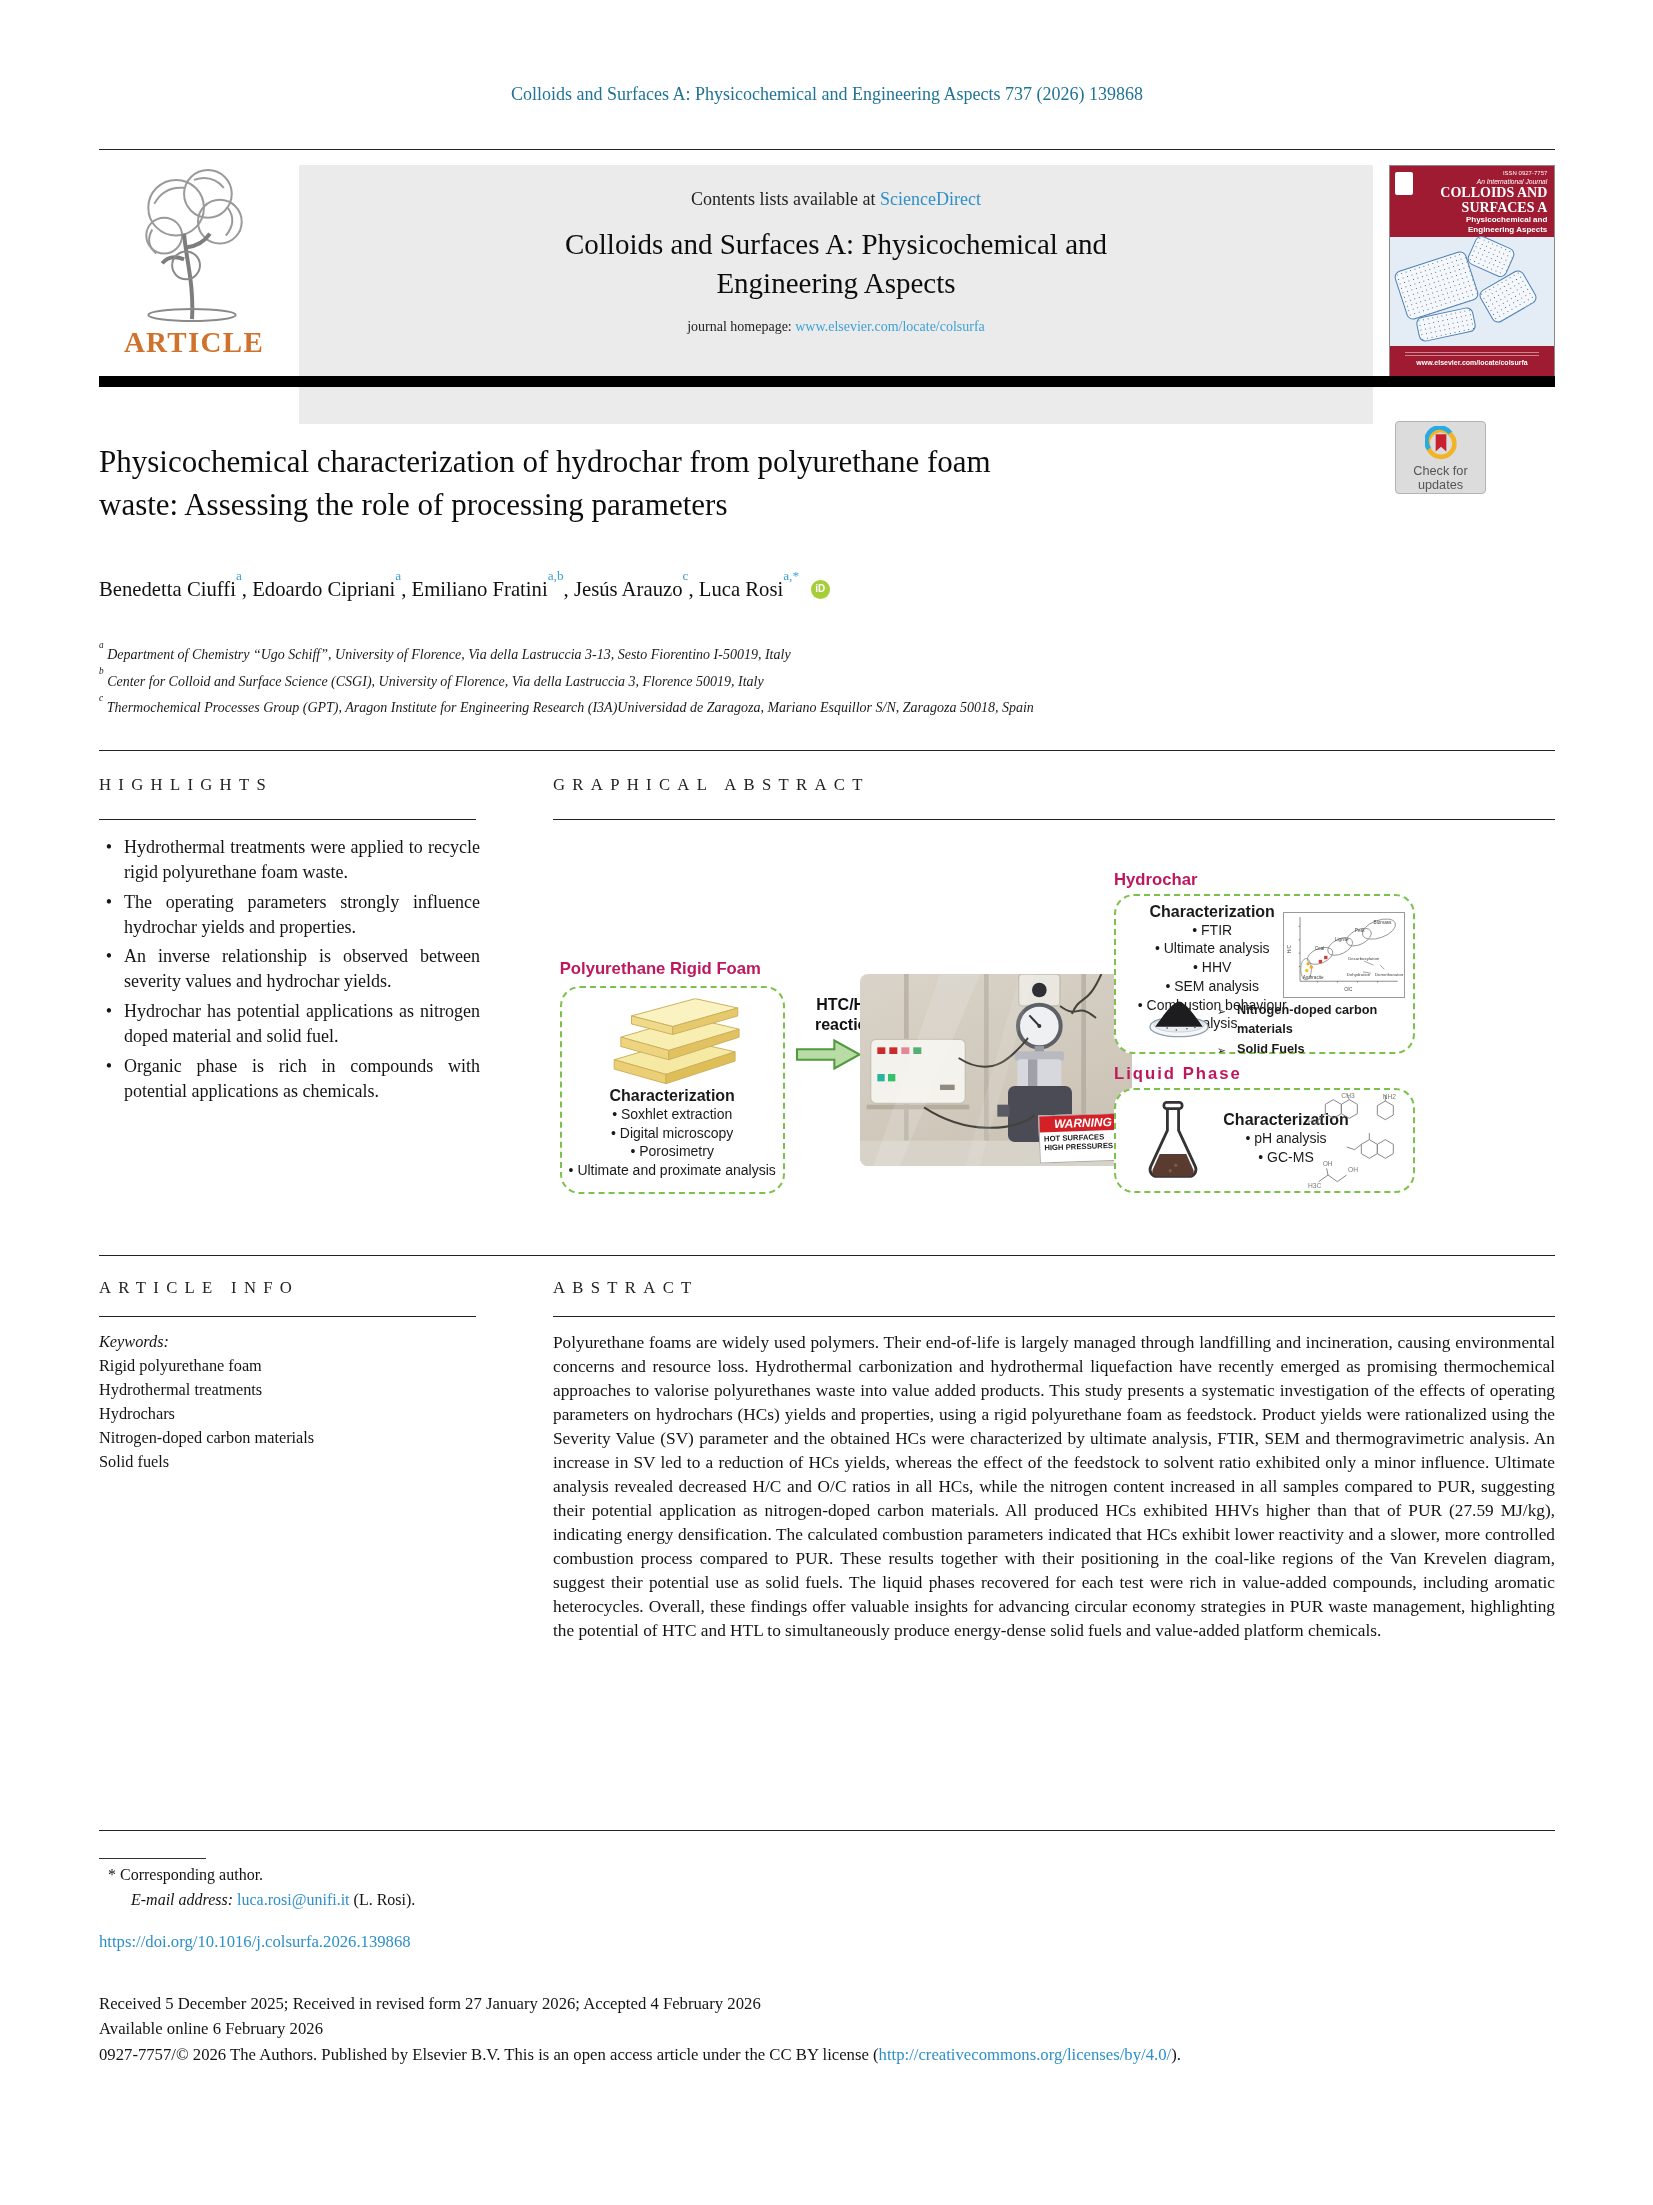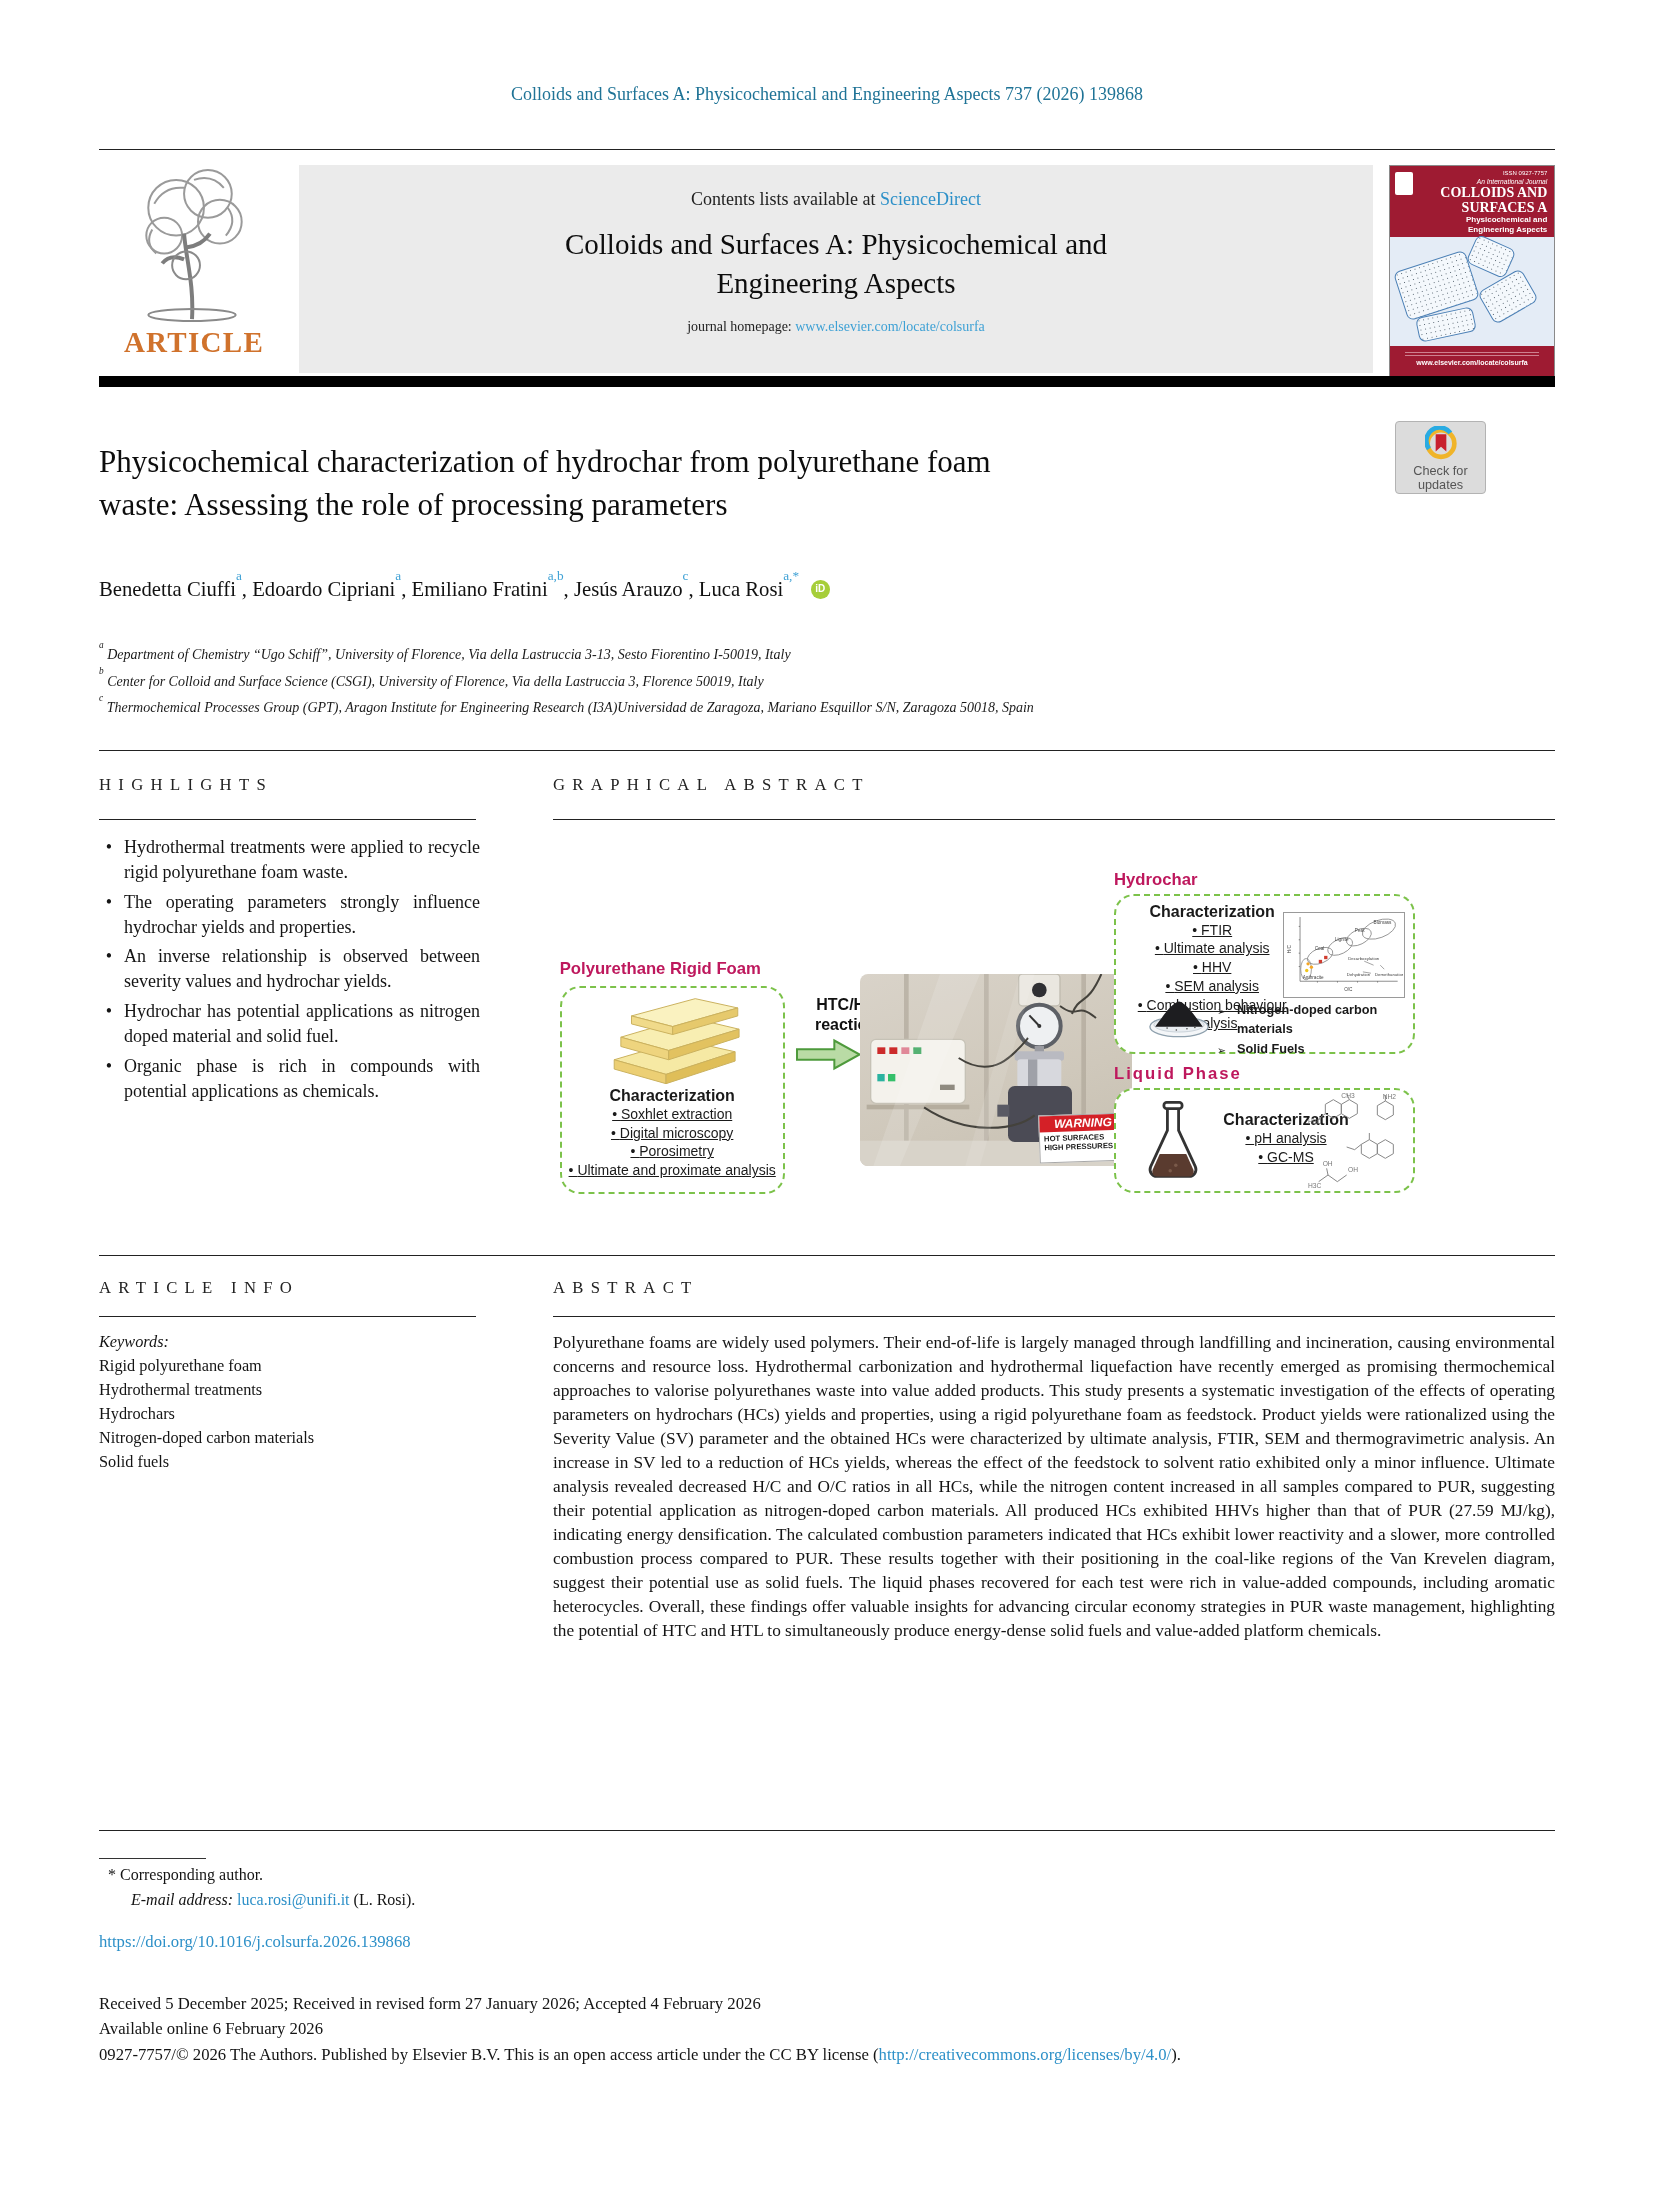--- a/index.html
+++ b/index.html
@@ -7,21 +7,21 @@
         font-family:"Liberation Serif",serif;color:#141414;overflow:hidden;}
   .abs{position:absolute;}
 
   
   .citation{top:84px;left:0;width:100%;text-align:center;font-size:18px;color:#1f7396;}
   .rule{background:#222;height:1.3px;}
   .rule-top{top:149px;left:99px;width:1456px;}
   .masthead{top:164px;left:99px;width:1456px;height:212px;}
   .m-logo{position:absolute;left:0;top:0;width:190px;height:212px;text-align:center;}
   .m-word{font-size:29px;font-weight:bold;color:#d0722c;letter-spacing:1.3px;margin-top:1.3px;}
-  .m-box{position:absolute;left:200px;top:1.3px;width:1074px;height:208px;background:#ebebeb;text-align:center;}
+  .m-box{position:absolute;left:200px;top:1.3px;width:1074px;height:259px;background:#ebebeb;text-align:center;}
   .m-contents{padding-top:24px;font-size:18px;color:#222;}
   .sd-link{color:#2d90c8;}
   .m-jtitle{margin-top:14.7px;font-size:29px;line-height:39px;color:#0d0d0d;}
   .m-home{margin-top:16px;font-size:14px;color:#222;}
   .home-link{color:#3ea1d5;}
   .blackbar{top:376px;left:99px;width:1456px;height:10.7px;background:#000;}
 
   
   .m-cover{position:absolute;right:0;top:1.3px;width:164px;height:216px;border:0.7px solid #8a8a8a;
            background:#e4ecf6;overflow:hidden;font-family:"Liberation Sans",sans-serif;}
@@ -80,21 +80,21 @@
 
   
   .abstract{top:1331px;left:553px;width:1002px;font-size:17.3px;line-height:24px;text-align:justify;}
 
   
   #ga{top:827px;left:553px;width:1002px;height:407px;font-family:"Liberation Sans",sans-serif;color:#1a1a1a;}
   #ga .abs{position:absolute;}
   .ga-blue{color:#be185d;font-weight:bold;font-size:16.7px;text-align:left;}
   .dash-box{border:2px dashed #7cc24a;border-radius:20px;box-sizing:border-box;background:#fff;}
   .char-h{font-size:16px;font-weight:bold;text-align:center;}
-  .ga-li{font-size:14px;line-height:18.7px;text-align:center;text-decoration:underline;}
+  .ga-li{font-size:14px;line-height:18.7px;text-align:center;}
   .ga-li::before{content:"•  ";}
   .htc{left:244px;top:168px;width:107px;text-align:center;font-weight:bold;font-size:16px;line-height:20px;color:#111;}
   .app-li{font-size:12.7px;font-weight:bold;line-height:19.3px;padding-left:20px;position:relative;}
   .app-li::before{content:"➢";font-family:"DejaVu Sans",sans-serif;position:absolute;left:0;font-size:10.7px;top:1.3px;}
 
   .photo{left:307px;top:147px;width:272px;height:192px;border-radius:8px;overflow:hidden;
          background:linear-gradient(160deg,#d9d3c9 0%,#cfc8bb 60%,#c6bfb1 100%);}
   .warn{position:absolute;left:179px;top:140px;width:89px;height:48px;background:#fff;border:1.3px solid #a8a8a8;
         transform:rotate(-2deg);box-sizing:border-box;}
   .warn-band{background:#d42027;color:#fff;font-weight:bold;font-style:italic;font-size:12px;text-align:center;line-height:16px;}

